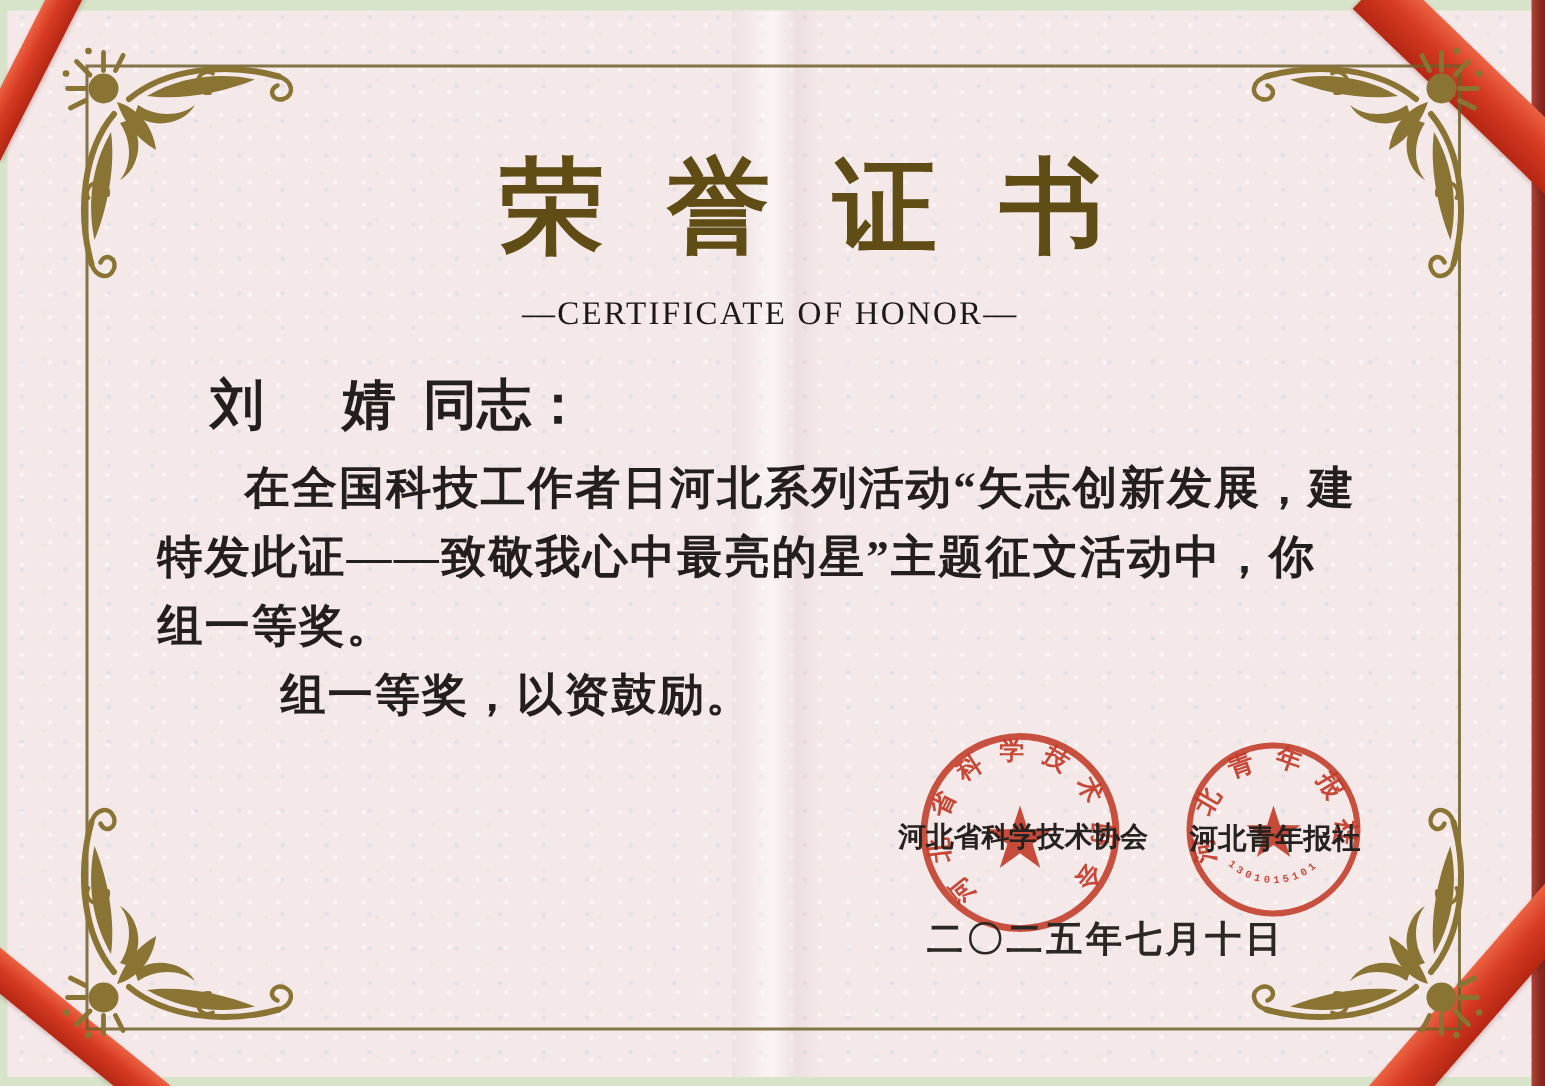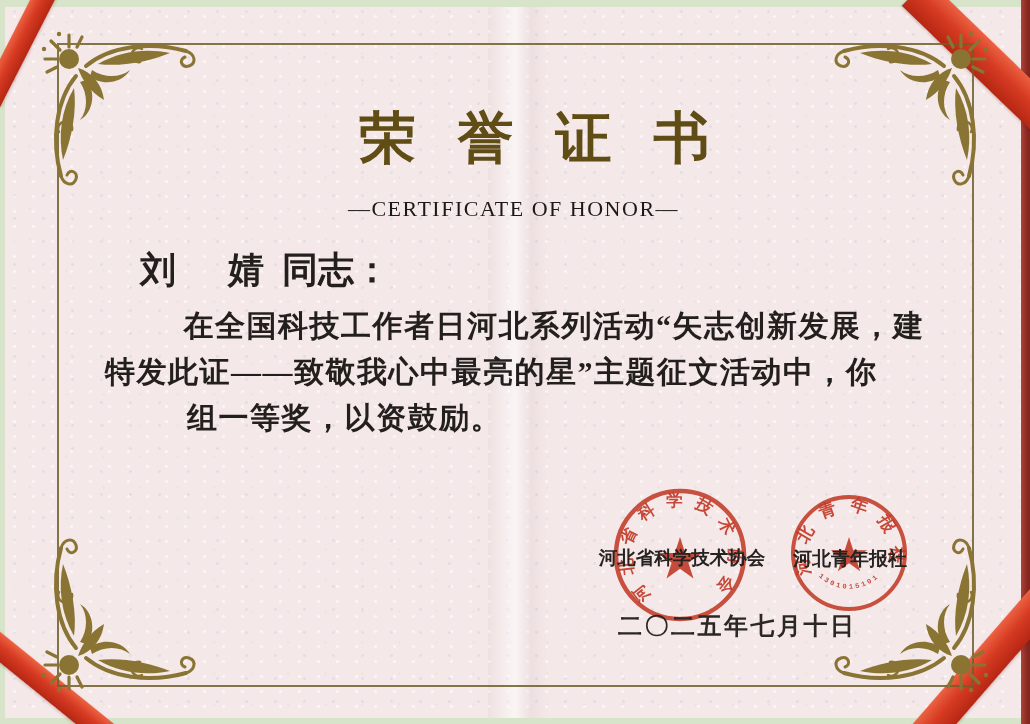--- a/index.html
+++ b/index.html
@@ -53,38 +53,38 @@
     border:2px solid var(--gold-line);opacity:.85;
   }
   .corner{position:absolute;width:170px;height:170px;color:var(--gold);}
   .corner.tl{left:36px;top:26px;}
   .corner.tr{left:824px;top:26px;transform:scaleX(-1);}
   .corner.bl{left:36px;top:528px;transform:scaleY(-1);}
   .corner.br{left:824px;top:528px;transform:scale(-1,-1);}
   
   .title{
     position:absolute;left:57px;top:86px;width:913px;
-    text-align:center;font-size:56px;font-weight:700;color:var(--title-gold);
+    text-align:center;font-size:69px;font-weight:700;color:var(--title-gold);
     letter-spacing:42px;padding-left:42px;line-height:104px;
   }
   .subtitle{
     position:absolute;left:57px;top:196px;width:913px;
     text-align:center;font-size:22px;font-weight:400;color:#1c1a18;letter-spacing:1.5px;
   }
   .salutation{
     position:absolute;left:140px;top:246px;font-size:36px;font-weight:700;color:var(--ink);
   }
   .salutation .name{letter-spacing:8px;}
   .salutation .suffix{margin-left:10px;}
   .body-text{
     position:absolute;left:105px;top:303px;width:840px;
     font-size:30px;font-weight:700;color:var(--ink);line-height:46px;letter-spacing:1.5px;
   }
   .body-text .line{white-space:nowrap;}
-  .body-text .indent{text-indent:58px;text-align:center;}
+  .body-text .indent{text-indent:58px;}
   .body-text .indent-wide{text-indent:82px;}
   .seal{position:absolute;}
   .seal.left-seal{left:609px;top:484px;}
   .seal.right-seal{left:786px;top:490px;}
   .issuer-name{
     position:absolute;font-weight:700;color:#262220;text-align:center;z-index:5;
   }
   .issuer-name.one{left:592px;top:545px;width:180px;font-size:18.5px;}
   .issuer-name.two{left:789px;top:546px;width:122px;font-size:19px;}
   .date{
@@ -156,20 +156,21 @@
   <div class="title">荣誉证书</div>
   <div class="subtitle">—CERTIFICATE OF HONOR—</div>
 
   <div class="salutation">
     <span class="name">刘　婧</span><span class="suffix">同志：</span>
   </div>
 
   <div class="body-text">
     <div class="line indent">在全国科技工作者日河北系列活动“矢志创新发展，建</div>
     <div class="line">特发此证——致敬我心中最亮的星”主题征文活动中，你</div>
+    <div class="line">组一等奖。</div>
     <div class="line indent-wide">组一等奖，以资鼓励。</div>
   </div>
 
   <svg class="seal left-seal" width="142" height="142" viewBox="0 0 142 142">
     <defs>
       <path id="arcL" d="M46.5,113.4 A49,49 0 1 1 95.5,113.4" fill="none"></path>
     </defs>
     <circle cx="71" cy="71" r="64" fill="none" stroke="rgba(194,58,39,.88)" stroke-width="4.5"></circle>
     <text font-size="16.5" font-weight="700" fill="rgba(194,58,39,.92)" letter-spacing="11" font-family="Liberation Serif, serif">
       <textPath href="#arcL" startOffset="50%" text-anchor="middle">河北省科学技术协会</textPath>

